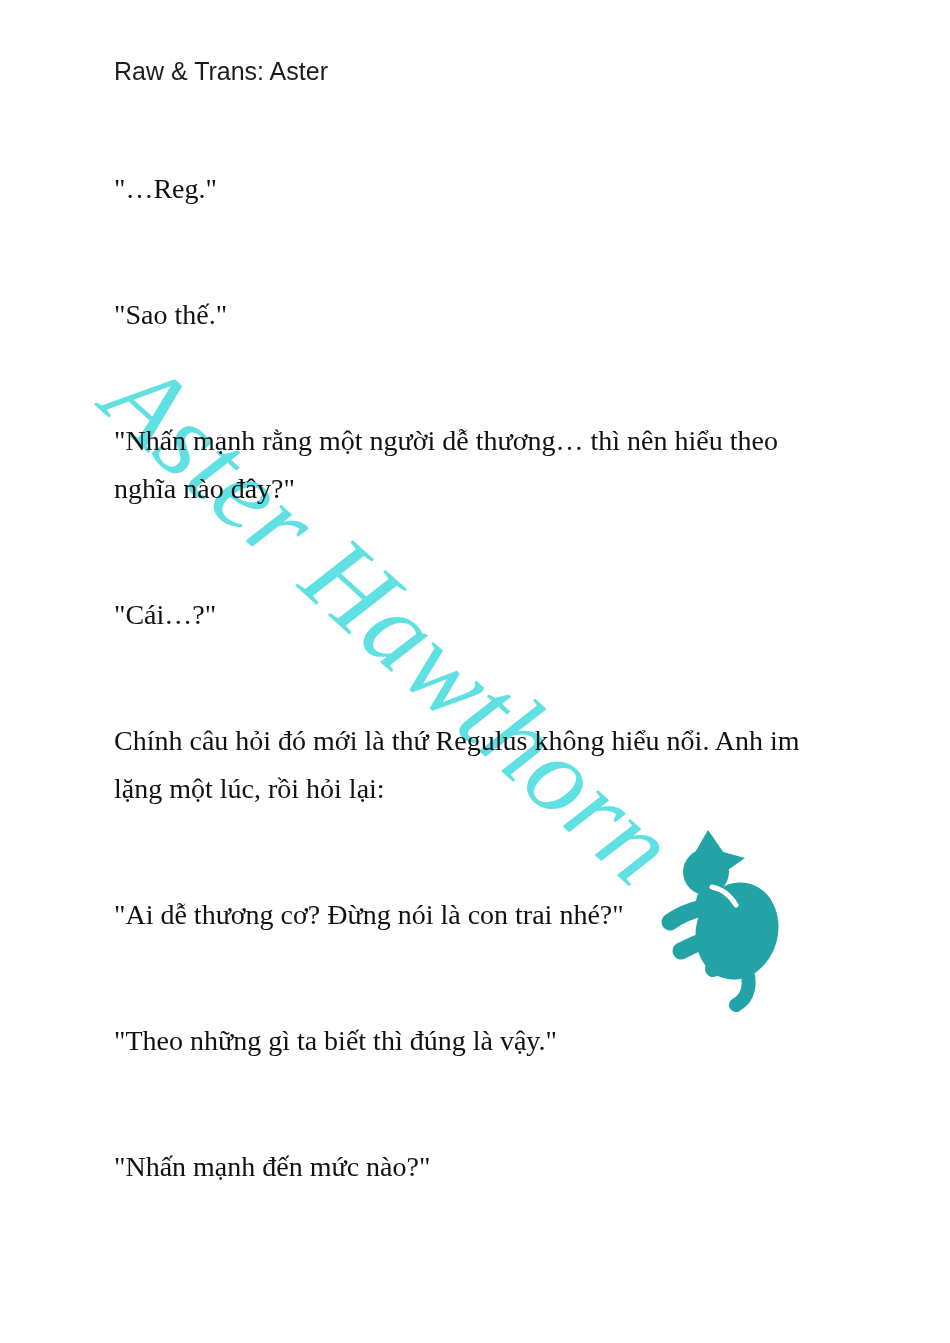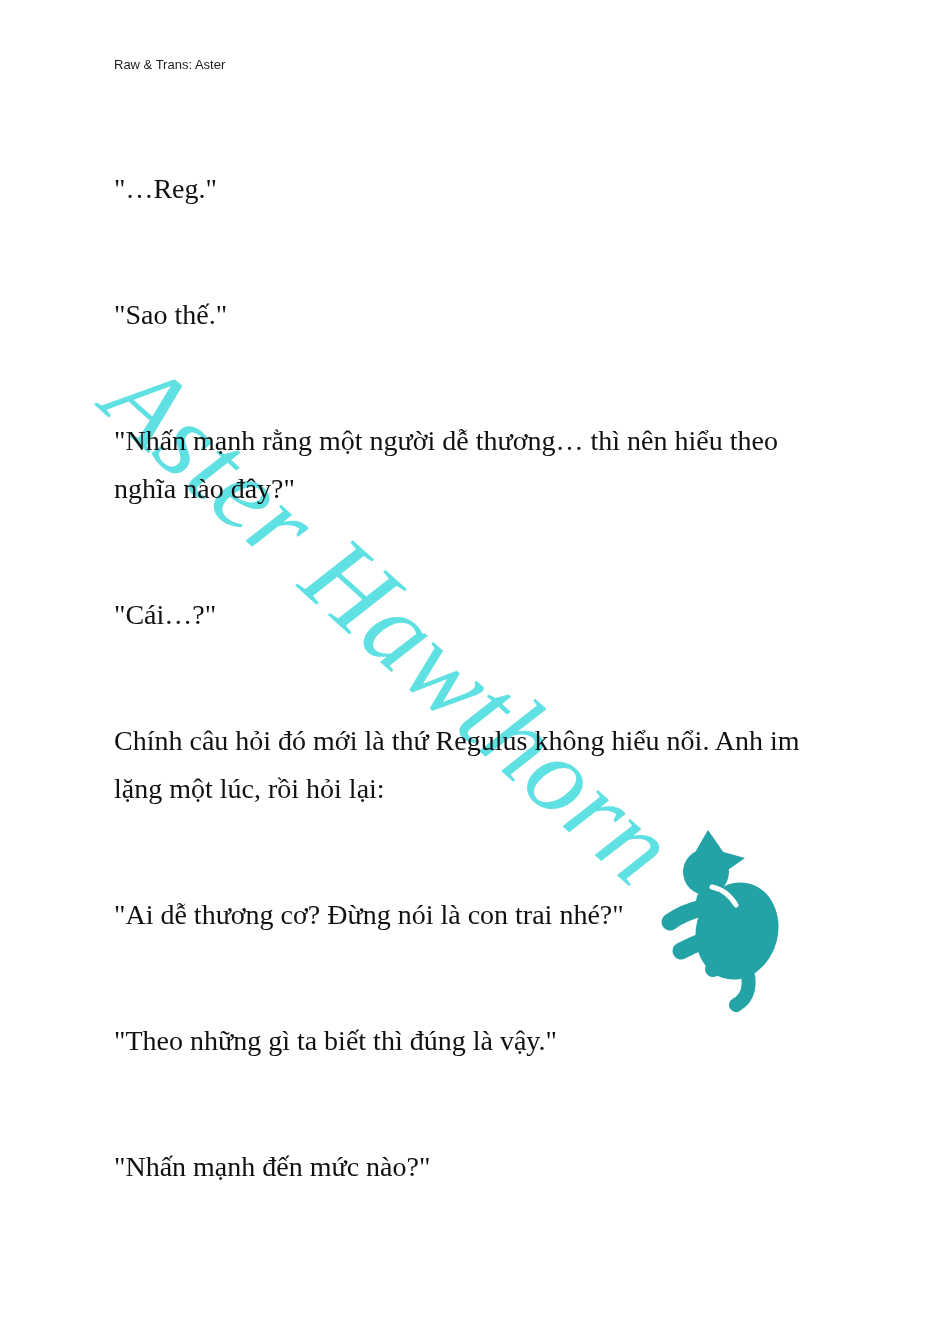--- a/index.html
+++ b/index.html
@@ -8,21 +8,21 @@
     position: relative;
     background: #ffffff;
     overflow: hidden;
     font-family: "Liberation Serif", serif;
   }
   .credit {
     position: absolute;
     left: 114px;
     top: 57px;
     font-family: "Liberation Sans", sans-serif;
-    font-size: 13px;
+    font-size: 25px;
     color: #1c1c1c;
     z-index: 4;
   }
   .watermark {
     position: absolute;
     left: 160px;
     top: 340px;
     font-family: "Liberation Serif", serif;
     font-style: italic;
     font-size: 110px;

